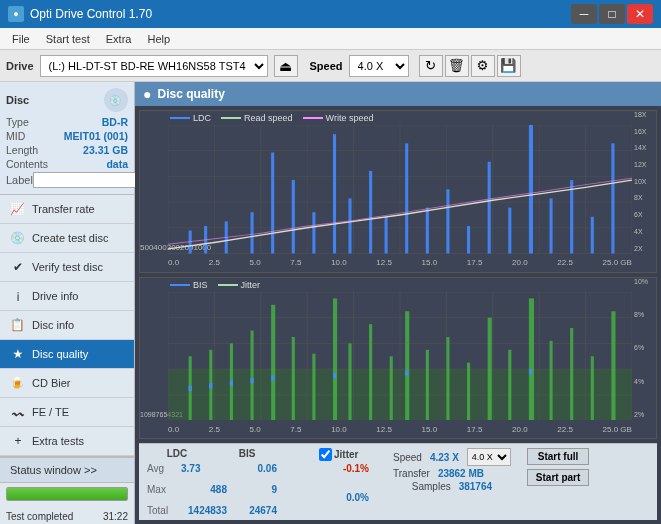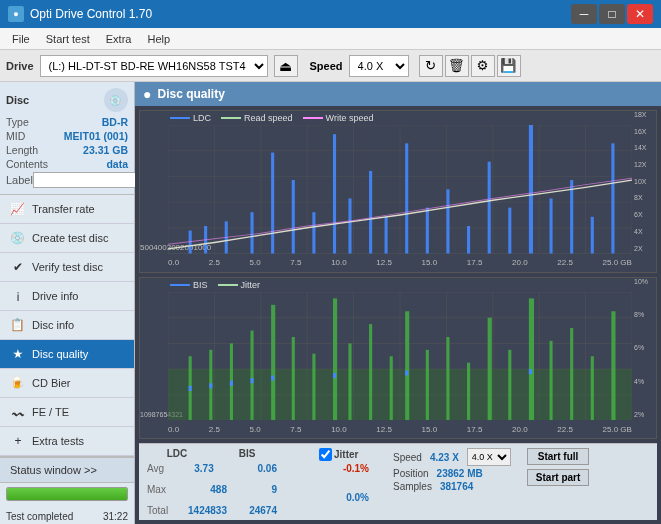--- a/index.html
+++ b/index.html
@@ -423,21 +423,21 @@
               <span style="width:60px;text-align:center;font-weight:bold;color:#444;">LDC</span>
               <span style="width:40px;text-align:center;font-weight:bold;color:#444;">BIS</span>
               <span style="width:12px;"></span>
               <div class="jitter-check">
                 <input type="checkbox" checked="" style="">
                 <span style="font-weight:bold;color:#444;">Jitter</span>
               </div>
             </div>
             <div style="display:flex;gap:20px;align-items:center;">
               <span style="width:14px;color:#666;font-size:10px;">Avg</span>
-              <span style="width:46px;text-align:center;color:#1a6fb5;font-weight:bold;">3.73</span>
+              <span style="width:46px;text-align:left;color:#1a6fb5;font-weight:bold;">3.73</span>
               <span style="width:30px;text-align:right;color:#1a6fb5;font-weight:bold;">0.06</span>
               <span style="width:12px;"></span>
               <span style="width:40px;text-align:right;color:#cc2200;font-weight:bold;">-0.1%</span>
             </div>
             <div style="display:flex;gap:20px;align-items:center;">
               <span style="width:14px;color:#666;font-size:10px;">Max</span>
               <span style="width:46px;text-align:right;color:#1a6fb5;font-weight:bold;">488</span>
               <span style="width:30px;text-align:right;color:#1a6fb5;font-weight:bold;">9</span>
               <span style="width:12px;"></span>
               <span style="width:40px;text-align:right;color:#1a6fb5;font-weight:bold;margin-top:16px;">0.0%</span>
@@ -451,24 +451,24 @@
 
           <div style="display:flex;flex-direction:column;gap:2px;margin-left:8px;">
             <div style="display:flex;gap:8px;align-items:center;">
               <span style="color:#444;font-size:10px;">Speed</span>
               <span style="color:#1a6fb5;font-weight:bold;">4.23 X</span>
               <select style="height:18px;font-size:9px;border:1px solid #aaa;">
                 <option>4.0 X</option>
               </select>
             </div>
             <div style="display:flex;gap:8px;align-items:center;">
-              <span style="color:#444;font-size:10px;">Position</span>
+              <span style="color:#444;font-size:10px;">Transfer</span>
               <span style="color:#1a6fb5;font-weight:bold;">23862 MB</span>
             </div>
-            <div style="display:flex;gap:8px;align-items:center;">
+            <div style="display:flex;gap:8px;align-items:center;justify-content:center;">
               <span style="color:#444;font-size:10px;">Samples</span>
               <span style="color:#1a6fb5;font-weight:bold;">381764</span>
             </div>
           </div>
 
           <div style="display:flex;flex-direction:column;gap:4px;">
             <button class="start-btn">Start full</button>
             <button class="start-btn">Start part</button>
           </div>
         </div>

